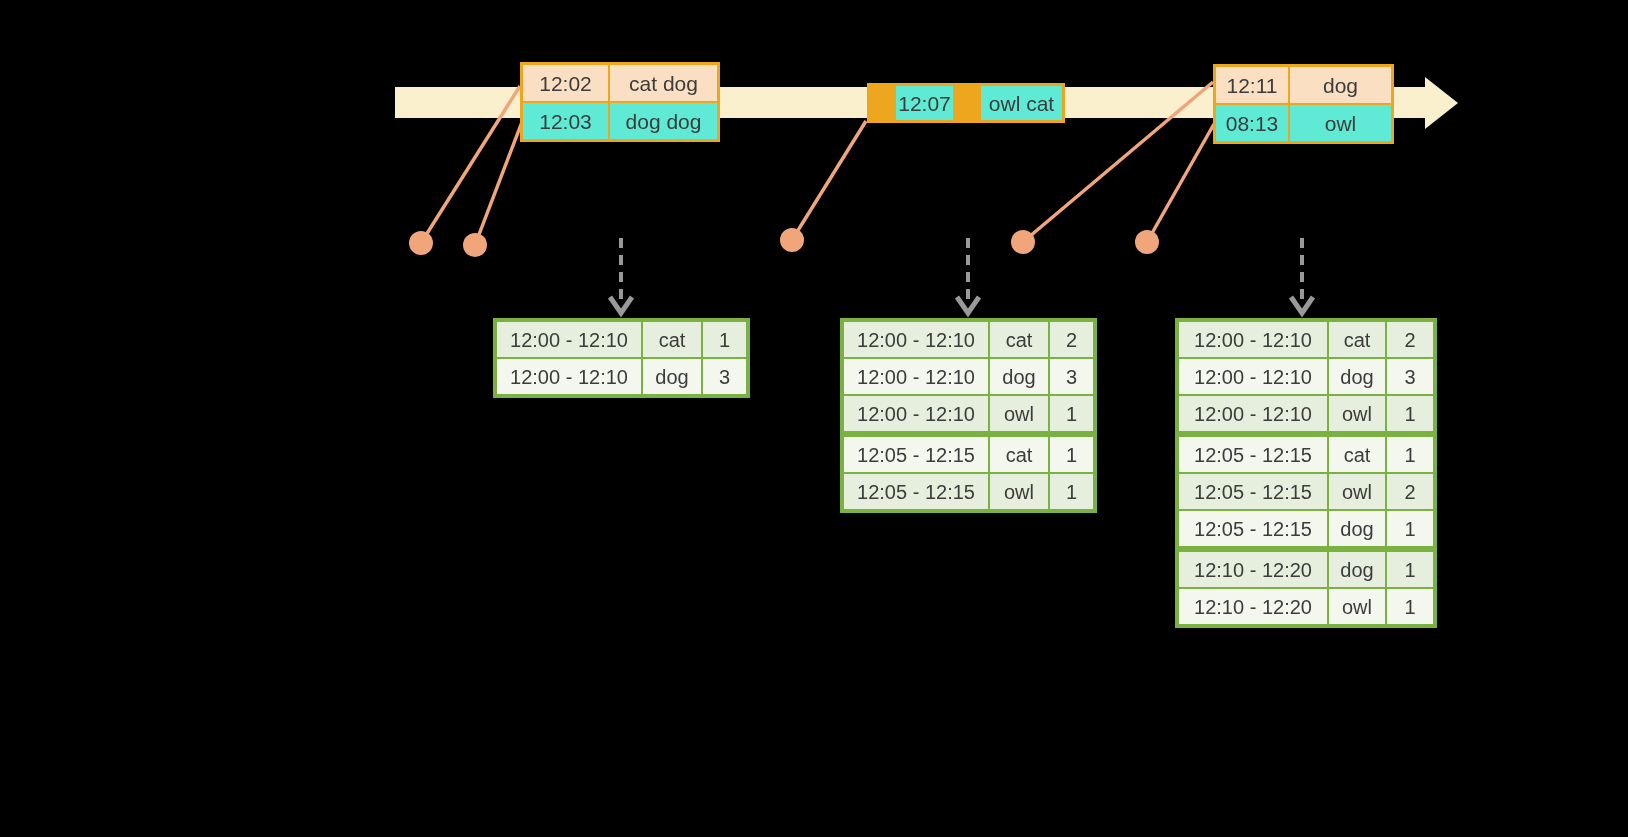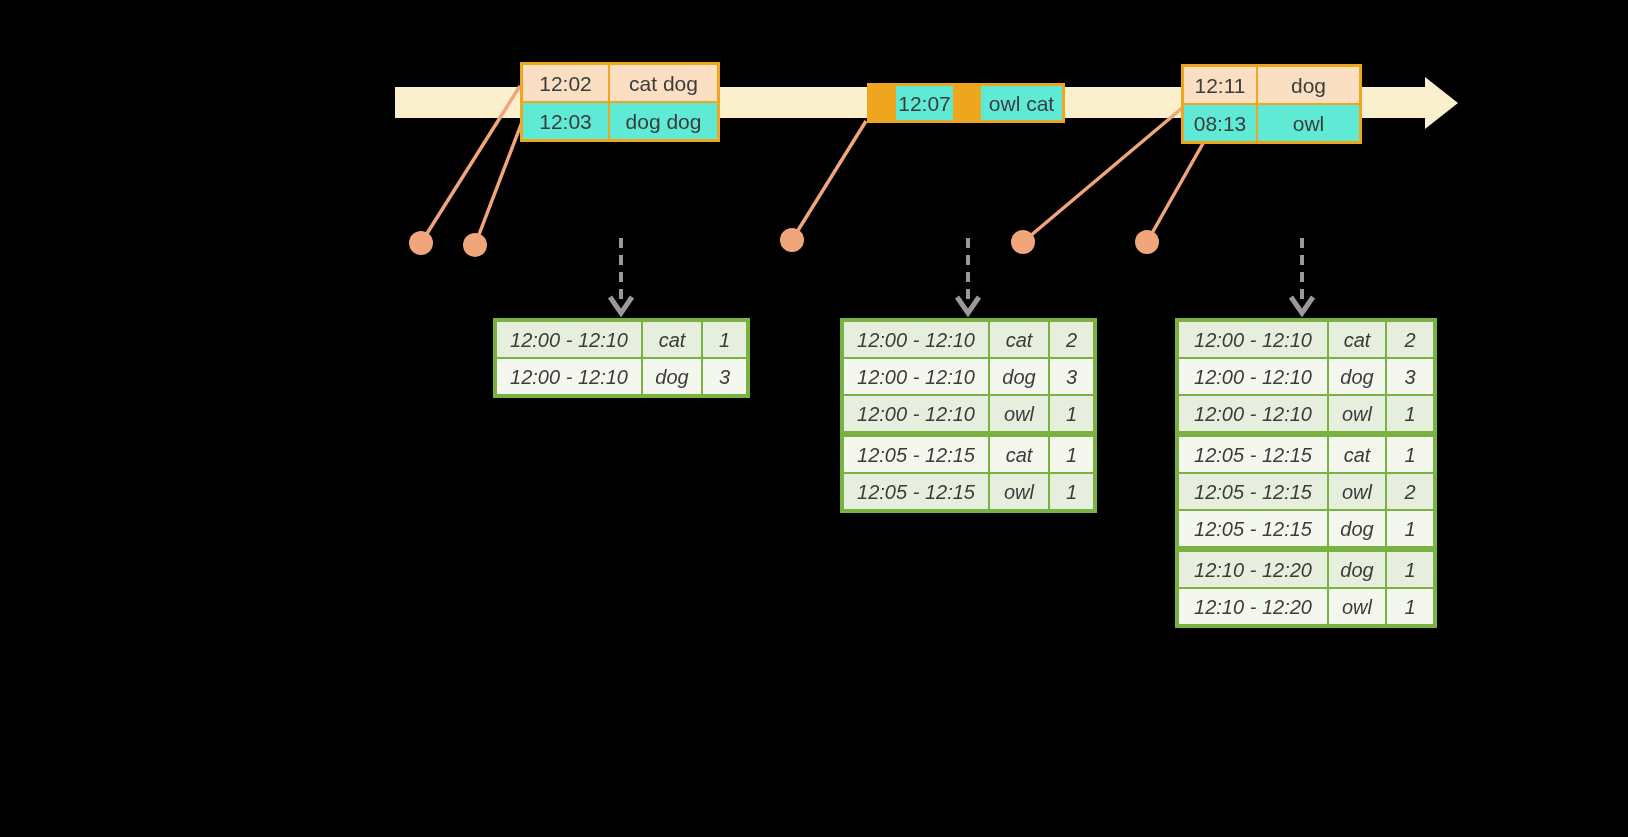--- a/index.html
+++ b/index.html
@@ -16,21 +16,21 @@
   .et{position:absolute;display:grid;background:#efa61f;padding:3px;gap:2px;z-index:3;
       font-size:21px;line-height:1;}
   .ec{display:flex;align-items:center;justify-content:center;}
   .ec.r0{background:#fadfc2;}
   .ec.r1{background:#5eead4;}
   .ec.rs{background:#5eead4;margin-left:26px;}
   
   .gt{position:absolute;display:flex;flex-direction:column;gap:6px;background:#7ab242;padding:4px;z-index:3;
       font-size:20px;line-height:1;}
   .gg{display:grid;gap:2px;background:#7ab242;}
-  .gc{display:flex;align-items:center;justify-content:center;font-style:italic;}
+  .gc{display:flex;align-items:center;justify-content:center;}
   .gc.t0{background:#e6eedd;}
   .gc.t1{background:#f3f7ee;}
 </style>
 </head>
 <body>
 
 <div id="canvas">
 
   <div class="tl-bar"></div>
   <div class="tl-head"></div>
@@ -65,21 +65,21 @@
     <div class="ec r0">cat dog</div>
     <div class="ec r1">12:03</div>
     <div class="ec r1">dog dog</div>
   </div>
 
   <div class="et" style="left:867px;top:83px;grid-template-columns:83px 107px;grid-auto-rows:34px;">
     <div class="ec rs">12:07</div>
     <div class="ec rs">owl cat</div>
   </div>
 
-  <div class="et" style="left:1181px;top:64px;grid-template-columns:72px 101px;grid-auto-rows:36px;">
+  <div class="et" style="left:1213px;top:64px;grid-template-columns:72px 101px;grid-auto-rows:36px;">
     <div class="ec r0">12:11</div>
     <div class="ec r0">dog</div>
     <div class="ec r1">08:13</div>
     <div class="ec r1">owl</div>
   </div>
 
   <div class="gt" style="left:493px;top:318px;">
     <div class="gg" style="grid-template-columns:144px 58px 43px;grid-auto-rows:35px;">
       <div class="gc t0">12:00 - 12:10</div>
       <div class="gc t0">cat</div>

